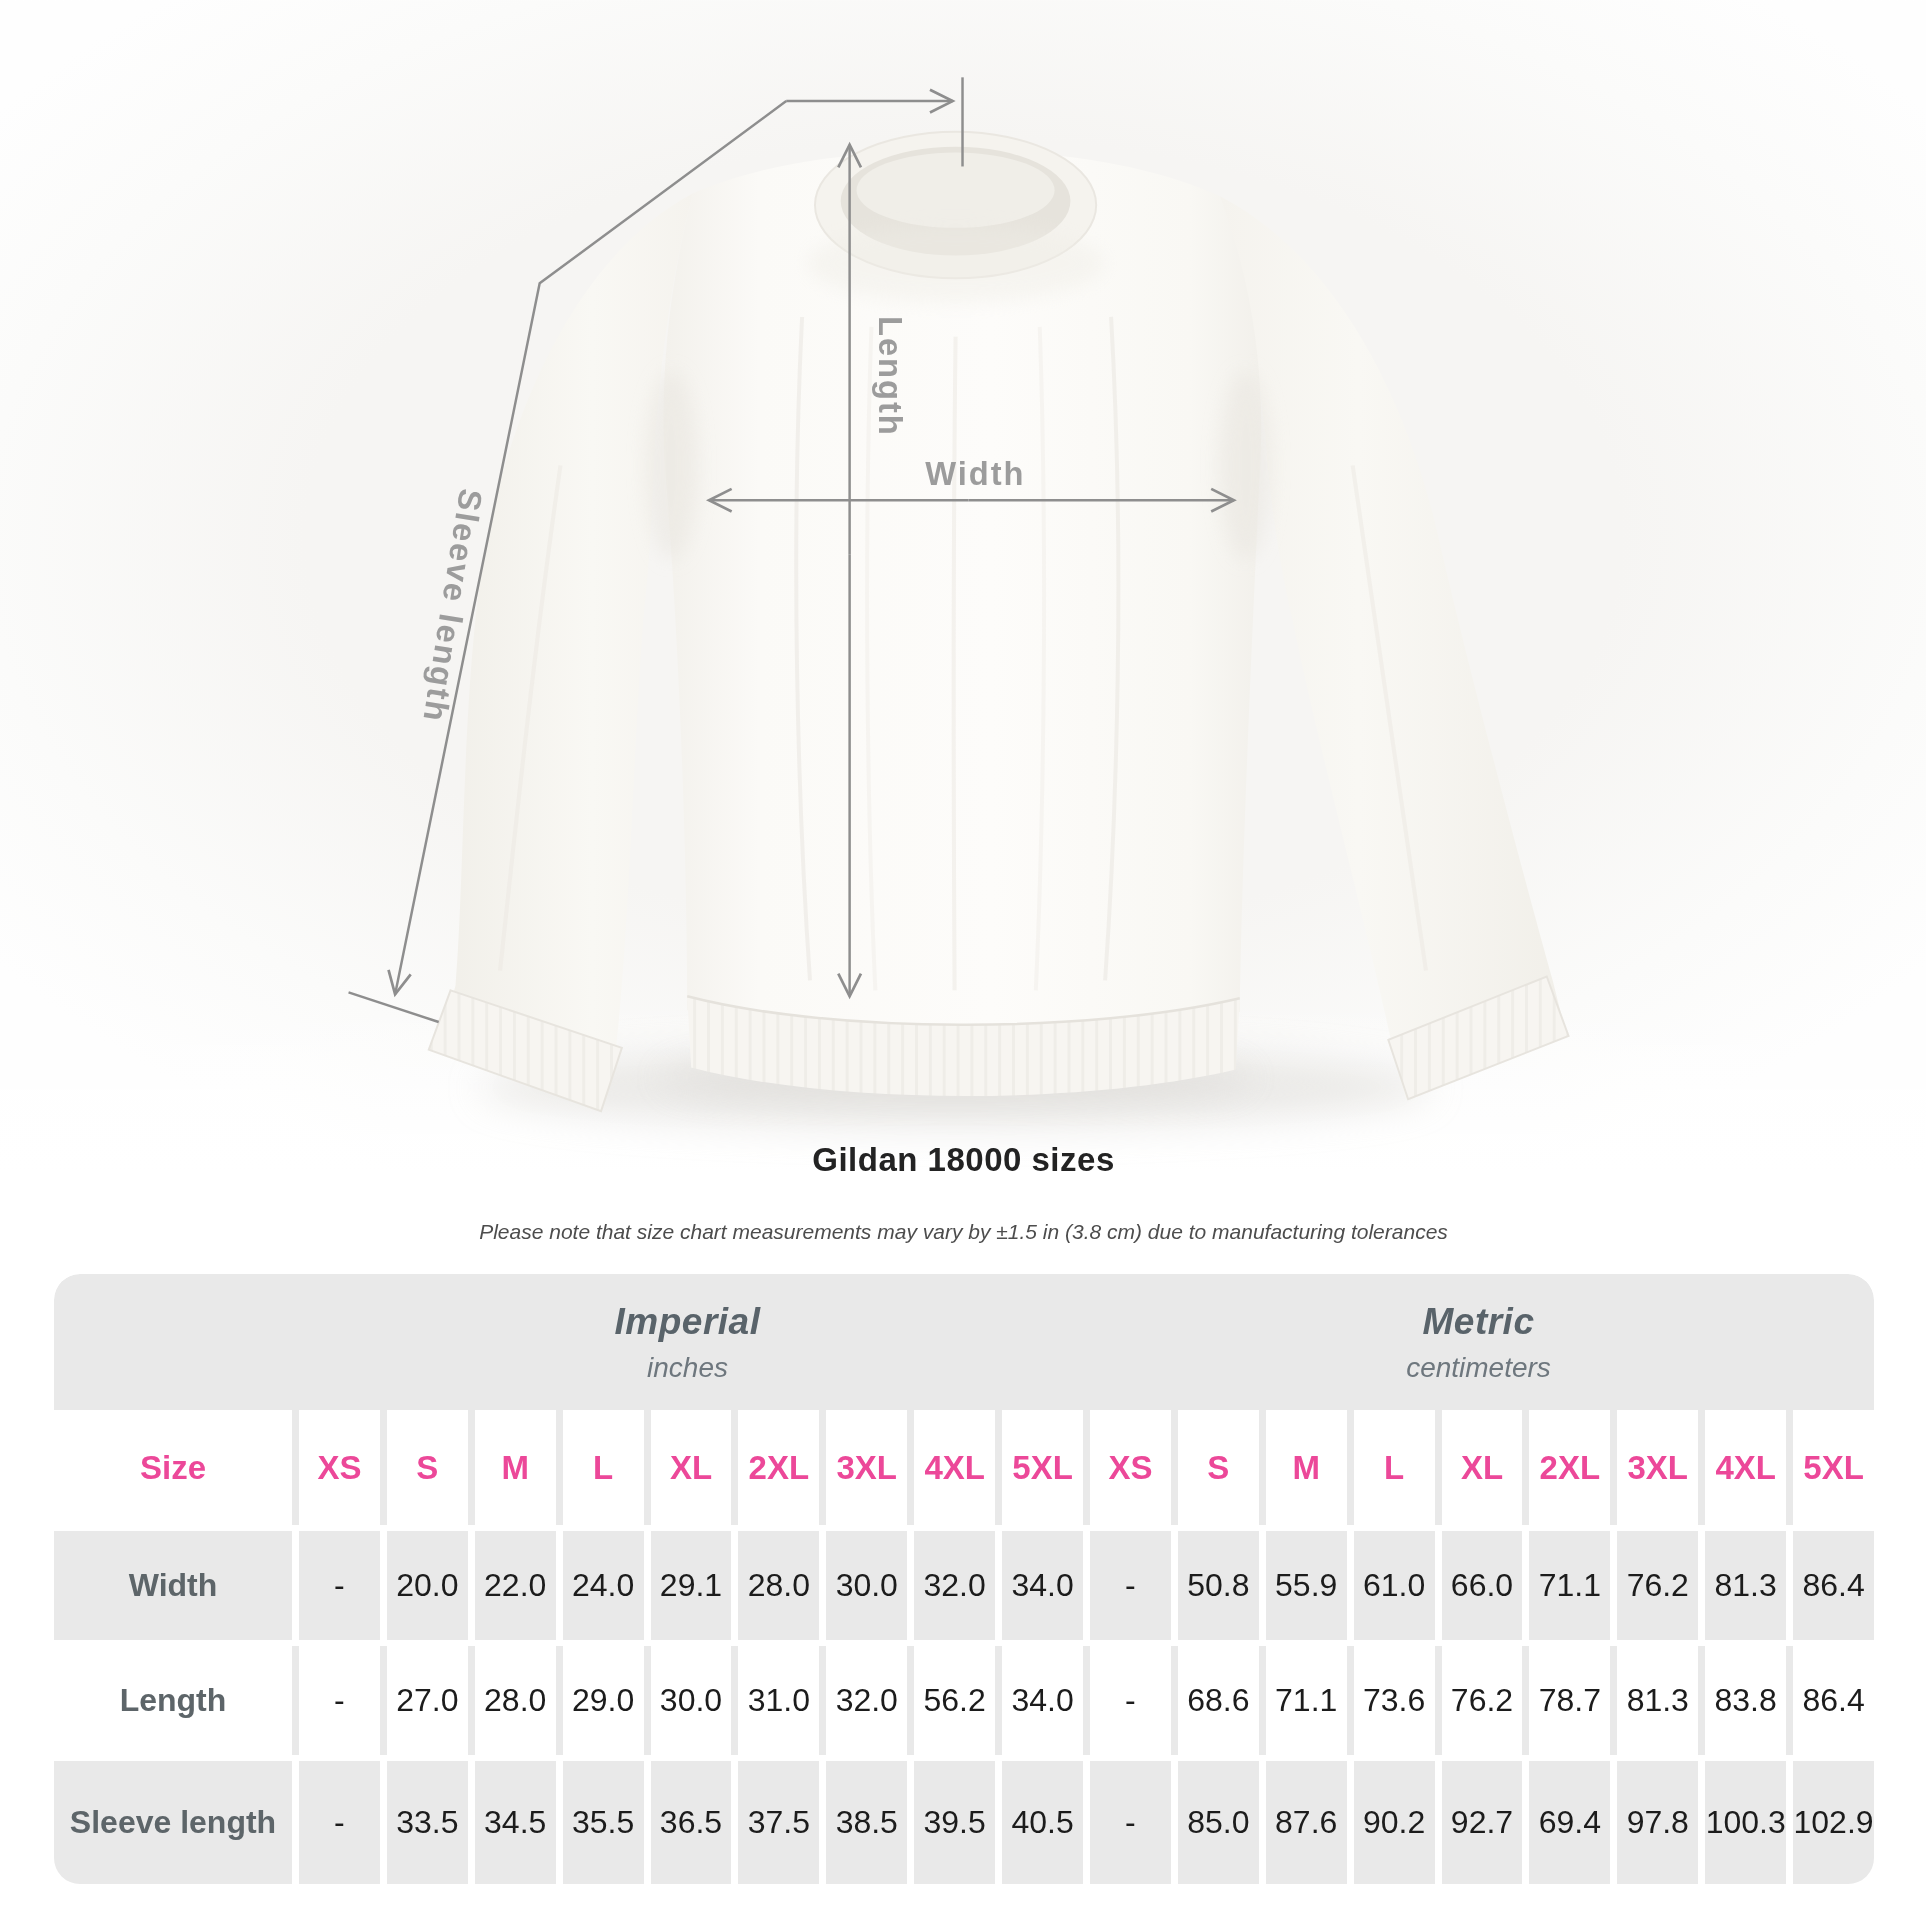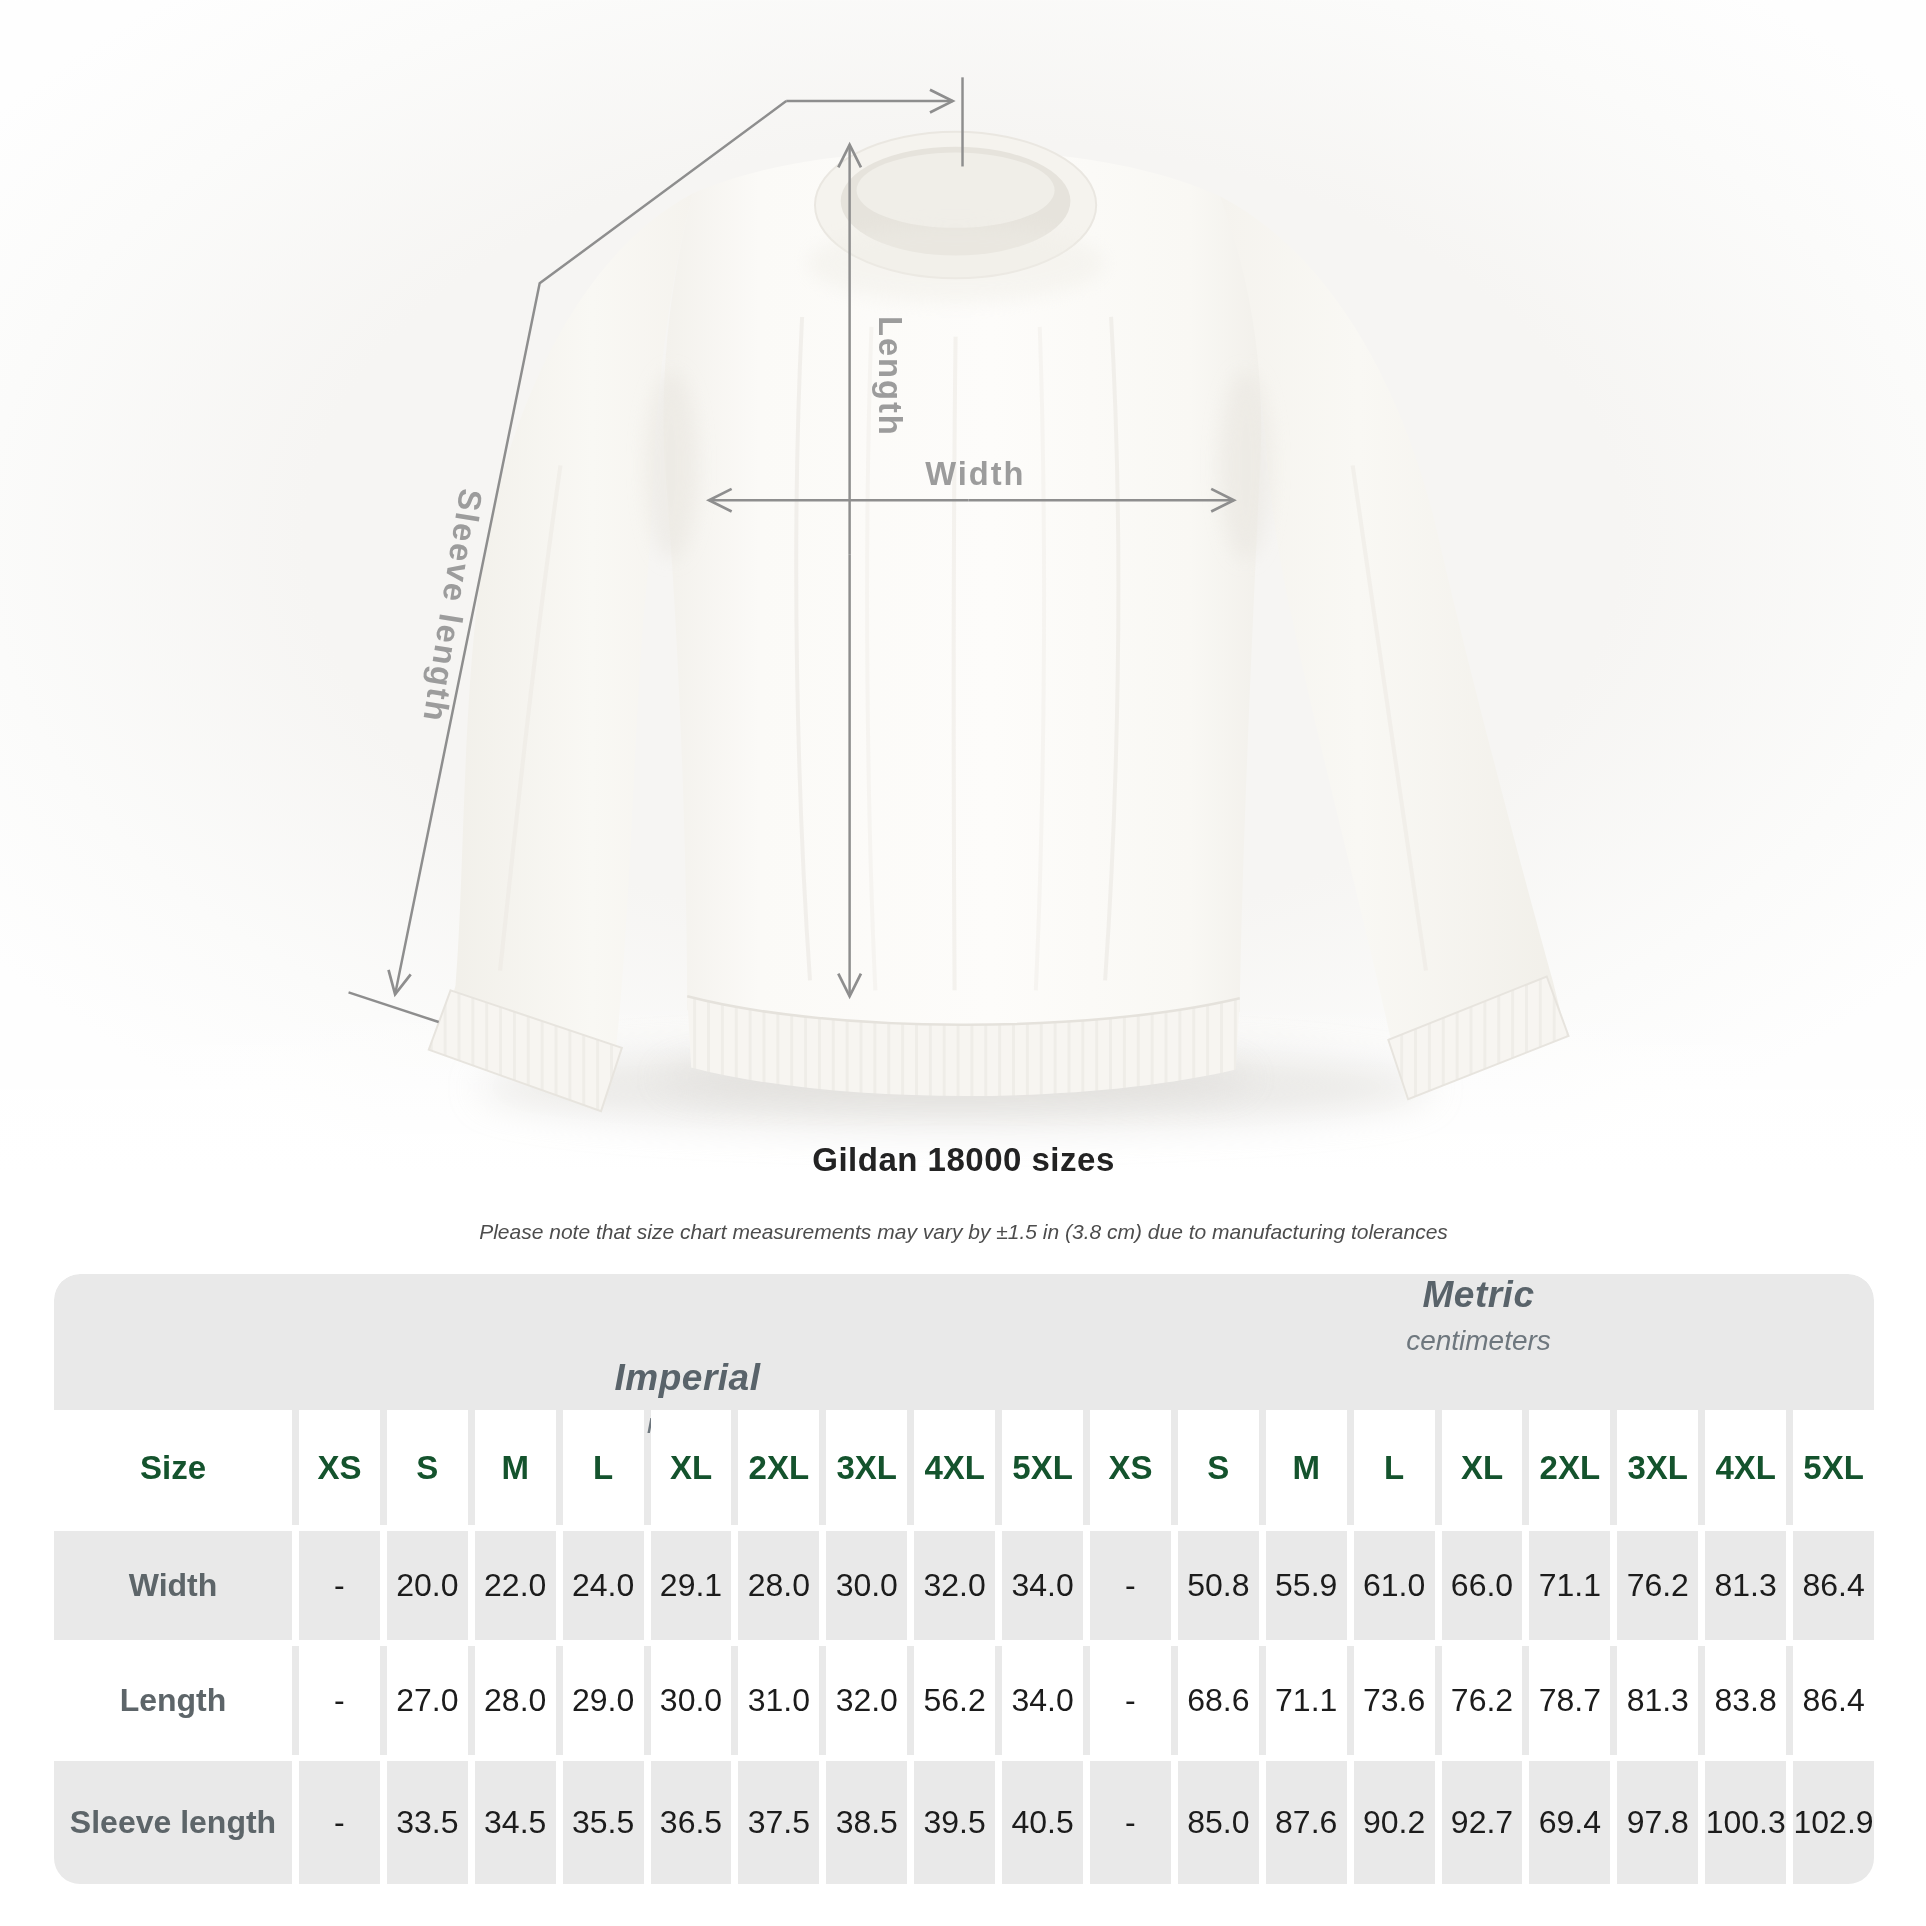--- a/index.html
+++ b/index.html
@@ -44,21 +44,21 @@
   .trow.mid{background:#e9e9e9;margin-top:6px;}
   .trow.mid .cell{background:#ffffff;}
   .h-header{height:115px;}
   .h-data{height:109px;}
   .h-last{height:123px;}
 
   .cell{
     display:flex;align-items:center;justify-content:center;
     font-size:32px;color:#1c1c1c;
   }
-  .cell.head{font-weight:bold;color:#14532d;font-size:33px;}
+  .cell.head{font-weight:bold;color:#ec4899;font-size:33px;}
   .cell.rowlabel{font-weight:bold;color:#5d6569;font-size:32px;}
 </style>
 </head>
 <body>
 
 <div class="sheet">
 
   <svg class="photo" width="1927" height="1238" viewBox="0 0 1946 1250">
     <defs>
       <radialGradient id="bgGrad" cx="50%" cy="46%" r="62%">
@@ -191,27 +191,27 @@
       <text x="985" y="490">Width</text>
       <text transform="translate(446,610) rotate(99)">Sleeve length</text>
     </g>
   </svg>
 
   <div class="page-title">Gildan 18000 sizes</div>
   <div class="tolerance-note">Please note that size chart measurements may vary by ±1.5 in (3.8 cm) due to manufacturing tolerances</div>
 
   <div class="size-table">
     <div class="band">
+      <div class="unit-group unit-imperial">
+        <div class="unit-label">Imperial</div>
+        <div class="unit-sub">inches</div>
+      </div>
       <div class="unit-group unit-metric">
         <div class="unit-label">Metric</div>
         <div class="unit-sub">centimeters</div>
-      </div>
-      <div class="unit-group unit-imperial">
-        <div class="unit-label">Imperial</div>
-        <div class="unit-sub">inches</div>
       </div>
     </div>
 
   <div class="trow light h-header">
         <div class="cell head corner">Size</div>
         <div class="cell head">XS</div>
         <div class="cell head">S</div>
         <div class="cell head">M</div>
         <div class="cell head">L</div>
         <div class="cell head">XL</div>

